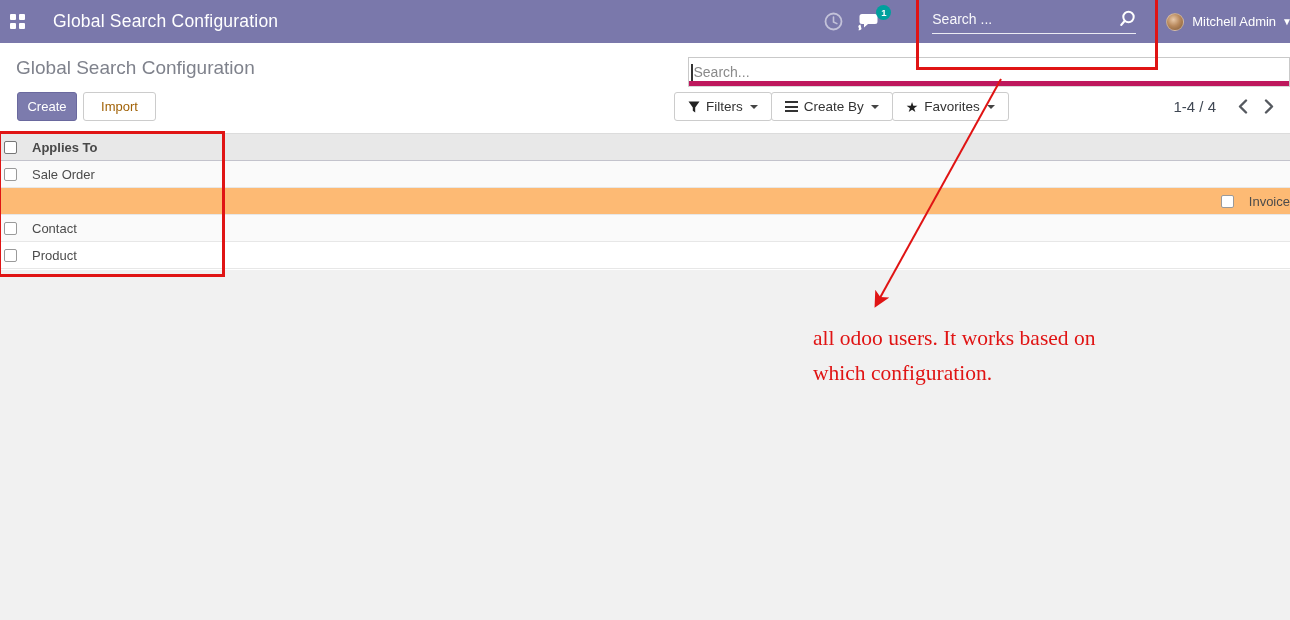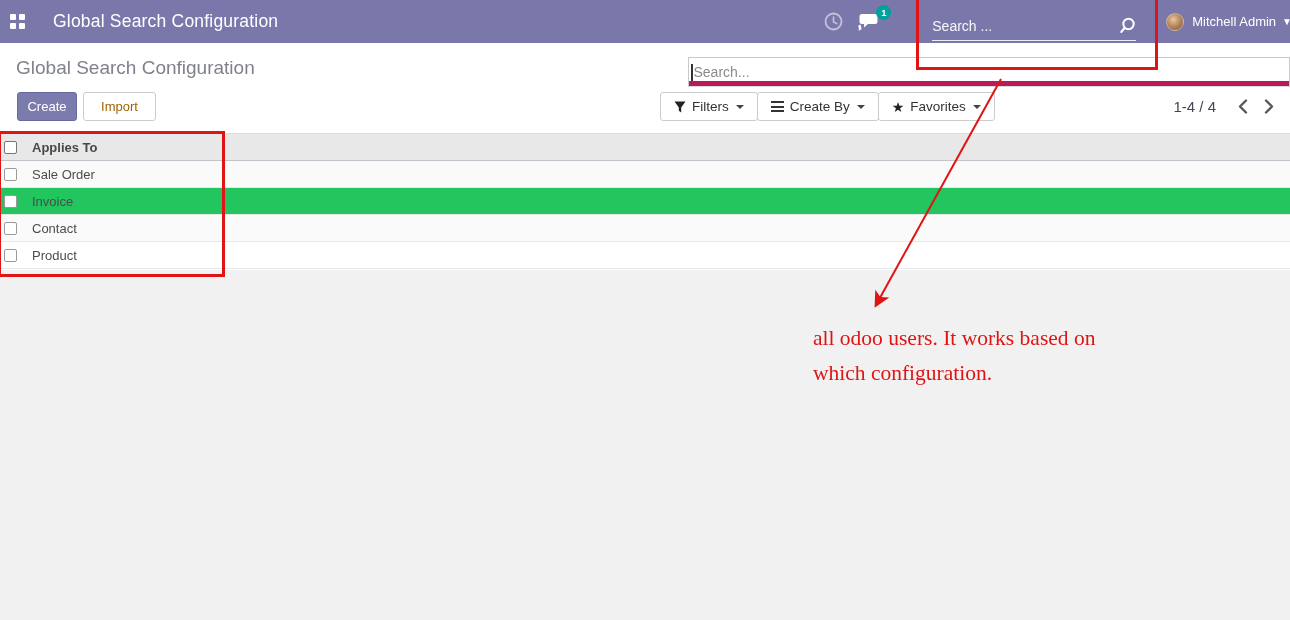--- a/index.html
+++ b/index.html
@@ -8,21 +8,21 @@
   #page { position:relative; width:1290px; height:620px; background:#fff;border-radius:23px; }
 
   
   .navbar { position:absolute; left:0; top:0; width:1290px; height:43px; background:#7a78ab; display:flex; align-items:center; }
   .apps-icon { width:15px; height:15px; margin-left:10px; display:grid; grid-template-columns:6px 6px; grid-template-rows:6px 6px; gap:3px; cursor:pointer; }
   .apps-icon span { background:#fff; border-radius:1px; }
   .nav-title { color:#fff; font-size:17.5px; margin-left:28px; letter-spacing:.2px; white-space:nowrap; }
   .nav-right { position:absolute; right:0; top:0; height:43px; display:flex; align-items:center; }
   .nav-icon-btn { position:relative; width:30px; height:43px; display:flex; align-items:center; justify-content:center; cursor:pointer; }
   .badge { position:absolute; top:5px; right:-7px; min-width:15px; height:15px; border-radius:8px; background:#00a09d; color:#fff; font-size:9.5px; font-weight:bold; display:flex; align-items:center; justify-content:center; padding:0 4px; }
-  .nav-search { width:240px; height:39px; margin-left:28px; padding:0 16px 0 20px; display:flex; flex-direction:column; justify-content:flex-end; }
+  .nav-search { width:240px; height:39px; margin-left:28px; padding:0 16px 0 20px; display:flex; flex-direction:column; justify-content:flex-start; }
   .nav-search-row { display:flex; align-items:center; border-bottom:1.5px solid rgba(255,255,255,.85); padding-bottom:6px; margin-top:8px; }
   .nav-search-input { flex:1; background:transparent; border:none; outline:none; color:#fff; font-size:14px; font-family:inherit; }
   .nav-search-input::placeholder { color:rgba(255,255,255,.95); opacity:1; }
   .user-menu { display:flex; align-items:center; margin-left:14px; margin-right:2px; cursor:pointer; }
   .avatar { width:18px; height:18px; border-radius:50%; background:radial-gradient(circle at 40% 35%, #e8c8a8 0%, #b98a5e 45%, #7d5633 100%); border:1px solid rgba(255,255,255,.4); }
   .user-name { color:#fff; font-size:13px; margin:0 6px 0 8px; white-space:nowrap; }
   .nav-caret { color:#fff; font-size:10px; margin-right:-4px; }
 
   
   .control-panel { position:absolute; left:0; top:43px; width:1290px; height:90px; background:#fff; }
@@ -33,37 +33,37 @@
   .cp-search-input { flex:1; border:none; outline:none; font-size:14px; color:#555; font-family:inherit; padding-left:1px; background:transparent; }
   .cp-search-input::placeholder { color:#8a8a8a; opacity:1; }
   .cp-zoom-btn { position:absolute; right:2px; top:4px; width:24px; height:24px; display:flex; align-items:center; justify-content:center; cursor:pointer; }
 
   .btn { display:inline-flex; align-items:center; justify-content:center; height:29px; font-size:13px; border-radius:3px; cursor:pointer; font-family:inherit; }
   .btn-create { position:absolute; left:17px; top:49px; width:60px; background:#7c7bad; border:1px solid #6a699e; color:#fff; }
   .btn-import { position:absolute; left:83px; top:49px; width:73px; background:#fff; border:1px solid #ccc; color:#a16207; }
 
   .filter-group { position:absolute; left:656px; top:49px; display:flex; }
   .fbtn { display:inline-flex; align-items:center; height:29px; padding:0 13px; background:#fff; border:1px solid #ccc; color:#333; font-size:13.5px; cursor:pointer; border-radius:3px; margin-left:-1px; }
-  .fbtn:first-child { margin-left:4px; }
+  .fbtn:first-child { margin-left:18px; }
   .fbtn .icn { margin-right:6px; display:inline-flex; }
   .tri-down { width:0; height:0; border-left:4px solid transparent; border-right:4px solid transparent; border-top:4px solid #444; margin-left:7px; }
   .bars { display:inline-block; width:13px; height:11px; border-top:2.5px solid #333; border-bottom:2.5px solid #333; position:relative; }
   .bars::after { content:""; position:absolute; left:0; right:0; top:2.5px; height:2.5px; background:#333; }
   .star { color:#222; font-size:14px; line-height:1; }
 
   .pager { position:absolute; right:8px; top:49px; height:29px; display:flex; align-items:center; }
   .pager-range { font-size:15px; color:#404854; margin-right:14px; }
   .pager-btn { width:26px; height:29px; display:flex; align-items:center; justify-content:center; cursor:pointer; }
 
   
   .listview { position:absolute; left:0; top:133px; width:1290px; }
   .lhead { height:28px; background:#e8e8e8; border-top:1px solid #dcdcdc; border-bottom:1px solid #c3c3cc; display:flex; align-items:center; }
   .lrow { height:27px; display:flex; align-items:center; border-bottom:1px solid #e7e7e7; background:#fff; cursor:pointer; }
   .lrow.alt-a { background:#fafafa; }
-  .lrow.alt-b { background:#22c55e; }
+  .lrow.alt-b { background:#fdba74;justify-content:flex-end; }
   .cb { width:13px; height:13px; border:1px solid #9a9a9a; border-radius:2px; background:#fff; margin-left:4px; flex:none; cursor:pointer; }
   .lhead .cb { border-color:#767676; }
   .lcell { margin-left:15px; font-size:13px; color:#4c4c4c; }
   .lhead .lcell { font-weight:bold; color:#484848; }
 
   .below-area { position:absolute; left:0; top:270px; width:1290px; height:350px; background:#f1f1f1; }
 
   
   .hl-rect { position:absolute; border:3px solid #e01414; pointer-events:none; z-index:50; }
   #hl-navbar-search { left:916px; top:-4px; width:242px; height:74px; }

